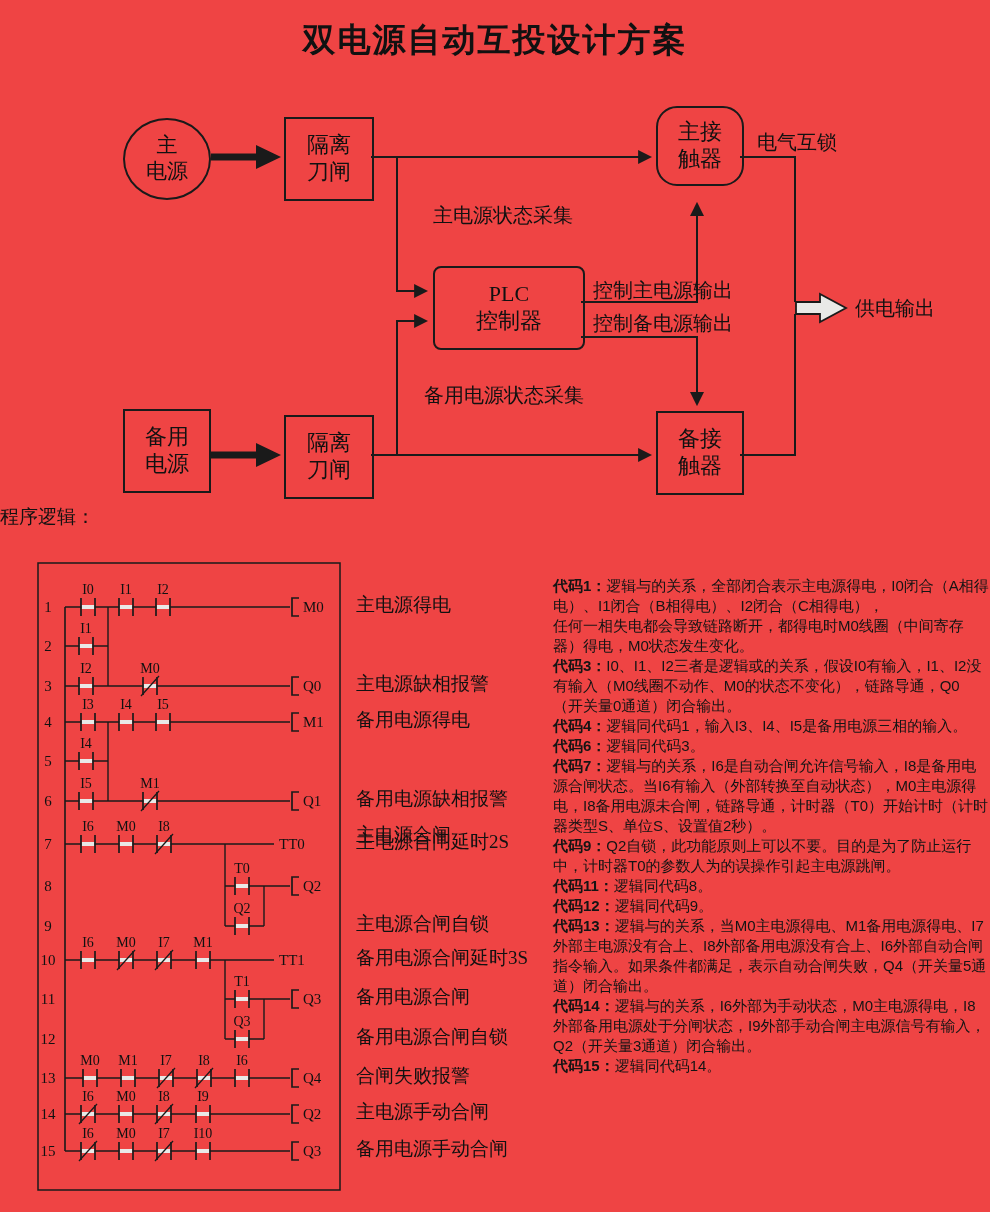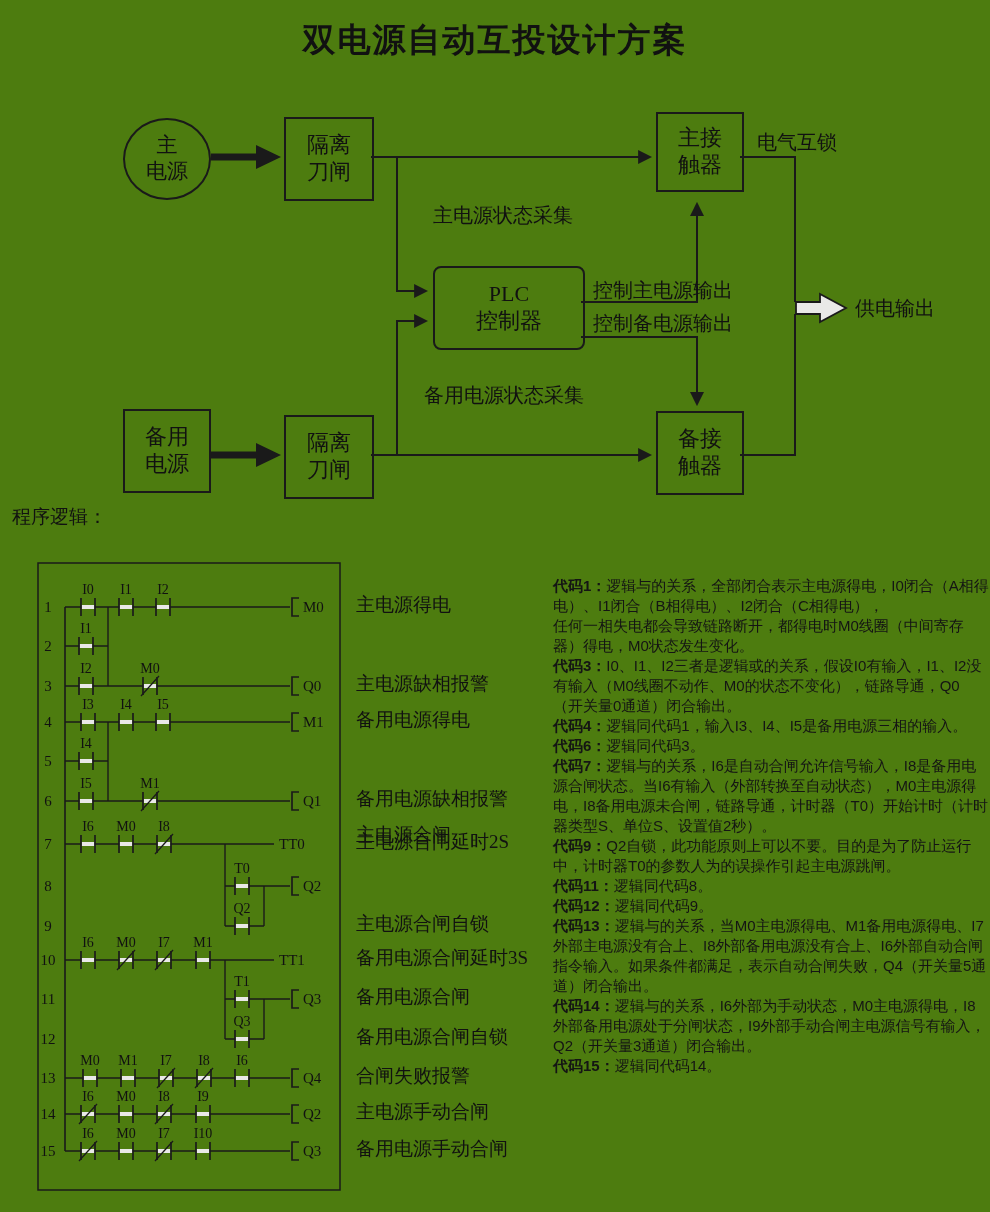--- a/index.html
+++ b/index.html
@@ -1,30 +1,30 @@
 <!DOCTYPE html>
 <html><head>
 <meta charset="utf-8">
 <style>
   html,body{margin:0;padding:0;background:#e9e9e7;}
-  #page{position:relative;width:990px;height:1212px;background:#4d7c0f;overflow:hidden;
+  #page{position:relative;width:990px;height:1212px;background:#ef4444;overflow:hidden;
         font-family:"Liberation Sans",sans-serif;color:#141414;}
   .title{position:absolute;left:0;right:0;top:22px;margin:0;text-align:center;
          font:bold 33px/1.1 "Liberation Sans",sans-serif;letter-spacing:2px;color:#111;}
   svg{position:absolute;left:0;top:0;}
   .flow-line{fill:none;stroke:#1a1a1a;stroke-width:2;}
   .thick{fill:#1a1a1a;stroke:none;}
   .hollow{fill:#e9e9e7;stroke:#1a1a1a;stroke-width:1.8;}
   .node{position:absolute;display:flex;flex-direction:column;align-items:center;justify-content:center;
         border:2px solid #1a1a1a;font:22px/1.22 "Liberation Serif",serif;color:#111;text-align:center;
         background:transparent;}
   .ellipse{border-radius:50%;font-size:21px;}
   .rounded{border-radius:8px;}
   .dlabel{position:absolute;font:20px/1.1 "Liberation Serif",serif;color:#111;white-space:nowrap;}
-  .section-label{position:absolute;left:12px;top:506px;font:19px/1.2 "Liberation Serif",serif;color:#111;text-align:right;}
+  .section-label{position:absolute;left:0;top:506px;font:19px/1.2 "Liberation Serif",serif;color:#111;text-align:right;}
   .rung-desc{position:absolute;left:356px;font:19px/1.2 "Liberation Serif",serif;color:#111;white-space:nowrap;}
   .notes{position:absolute;left:553px;top:576px;width:436px;}
   .note{margin:0;font:15px/20px "Liberation Sans",sans-serif;color:#141414;white-space:pre-wrap;}
   .note b{font-weight:700;}
   .rung-num{font:15px "Liberation Serif",serif;fill:#111;}
   .contact-label{font:14px "Liberation Serif",serif;fill:#111;}
   .coil-label{font:15px "Liberation Serif",serif;fill:#111;}
 </style>
 </head>
 <body>
@@ -53,21 +53,21 @@
   </svg>
 
   <div class="node ellipse" style="left:123px;top:118px;width:84px;height:78px;">
     <span>主</span>
     <span>电源</span>
   </div>
   <div class="node" style="left:284px;top:117px;width:86px;height:80px;">
     <span>隔离</span>
     <span>刀闸</span>
   </div>
-  <div class="node" style="left:656px;top:112px;width:84px;height:76px;">
+  <div class="node" style="left:656px;top:106px;width:84px;height:76px;border-radius:21px;">
     <span>主接</span>
     <span>触器</span>
   </div>
   <div class="node rounded" style="left:433px;top:266px;width:148px;height:80px;">
     <span>PLC</span>
     <span>控制器</span>
   </div>
   <div class="node" style="left:123px;top:409px;width:84px;height:80px;">
     <span>备用</span>
     <span>电源</span>

